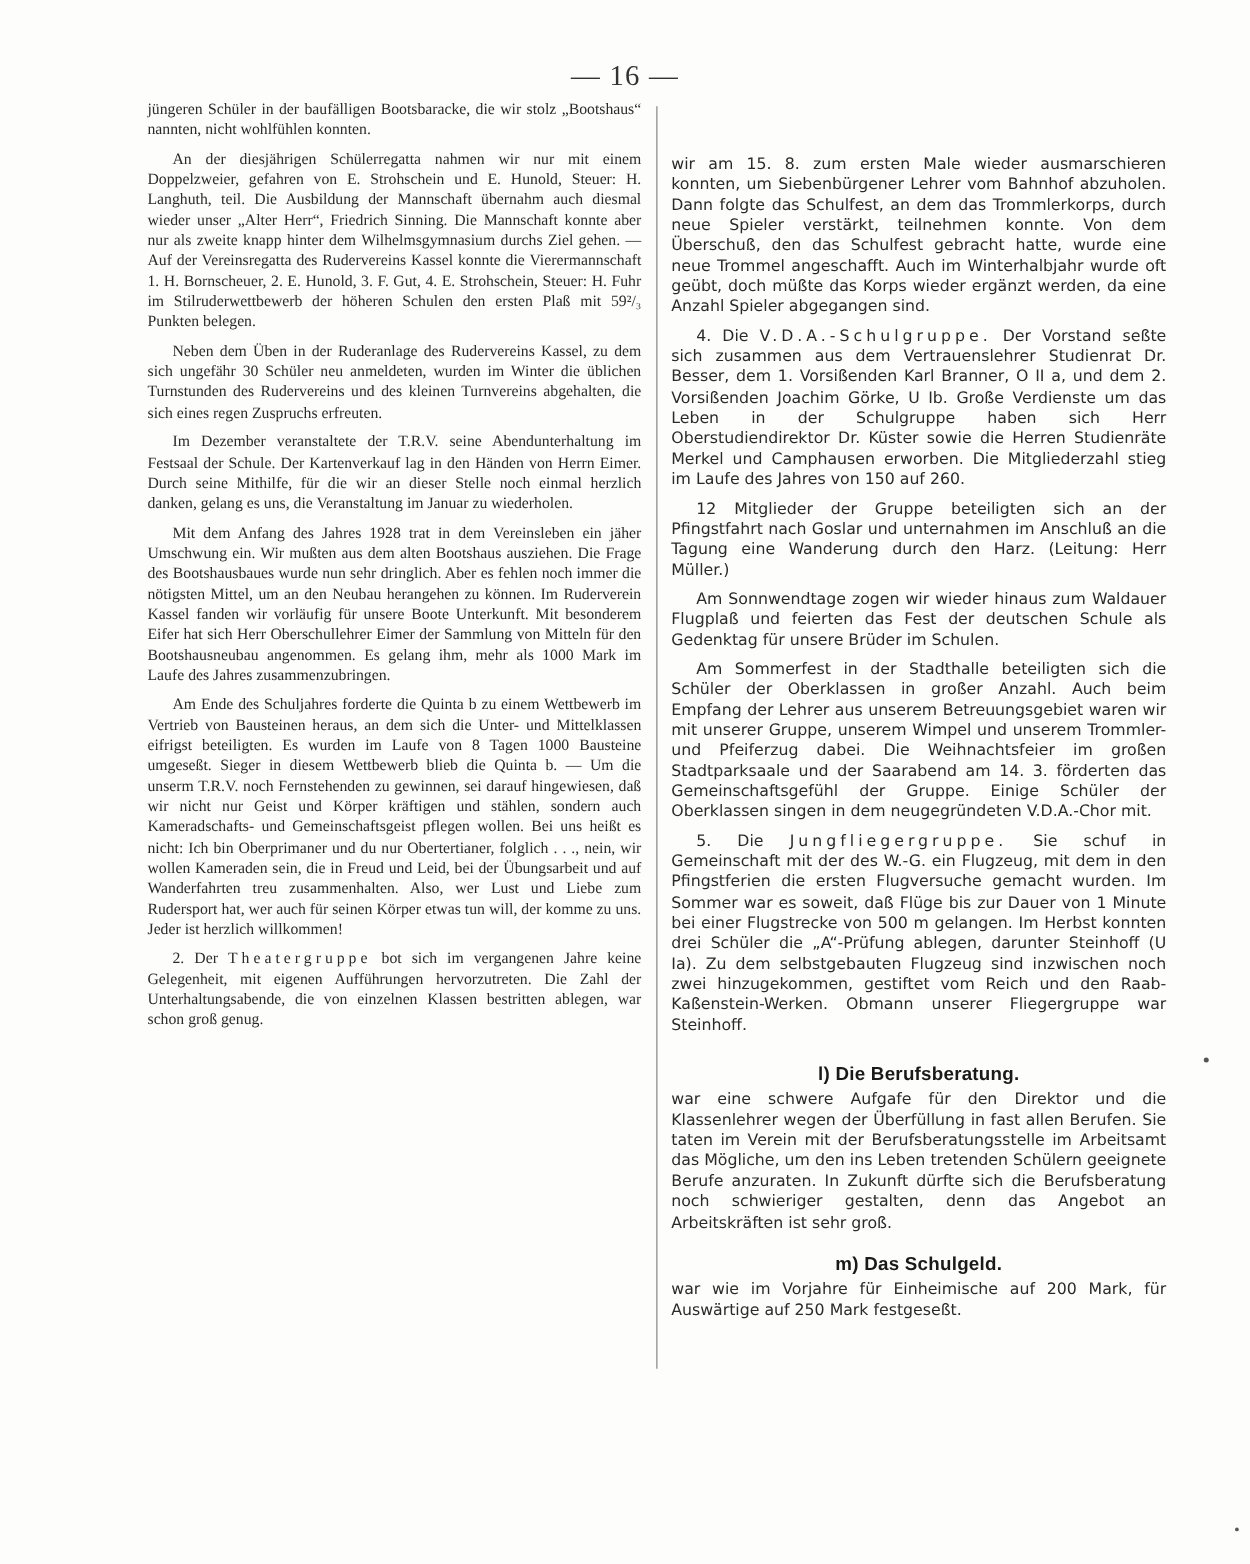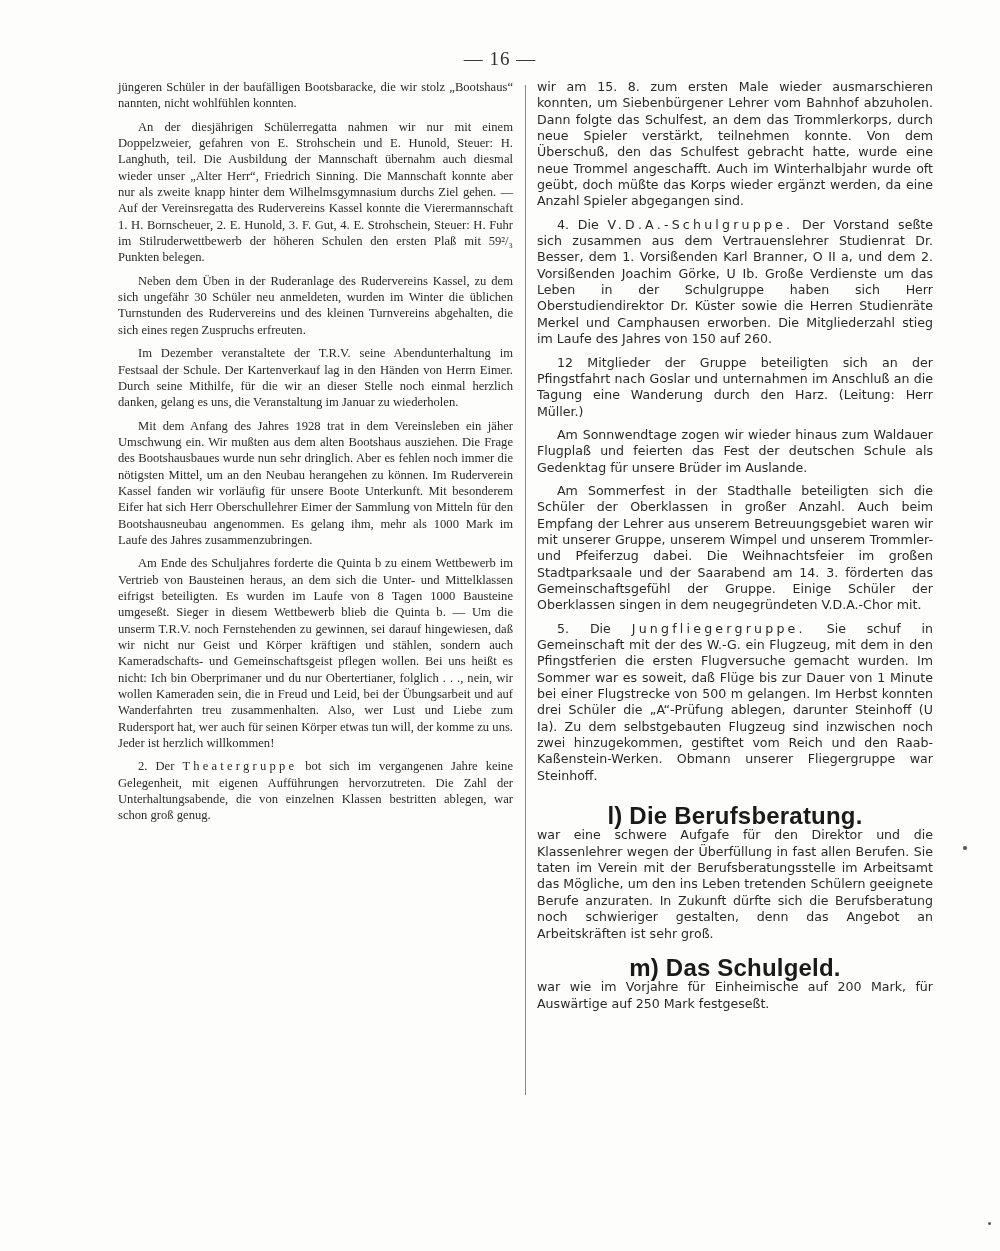--- a/index.html
+++ b/index.html
@@ -12,52 +12,52 @@
       font-family: "DejaVu Sans", sans-serif;
       color: #2a2a2a;
     }
     .page-number {
       position: absolute;
       top: 48px;
       left: 0;
       width: 1000px;
       text-align: center;
       font-family: "Liberation Serif", serif;
-      font-size: 19px;
+      font-size: 23px;
       color: #333;
       letter-spacing: 1px;
     }
     .column {
       position: absolute;
       top: 79px;
       font-size: 12.6px;
       line-height: 16.35px;
       text-align: justify;
       hyphens: manual;
     }
     .col-left { left: 118px; width: 395px; font-family: Liberation Serif, serif; }
-    .col-right { left: 537px; width: 396px; }
+    .col-right { left: 537px; width: 396px; margin-top: 44px; }
     .divider {
       position: absolute;
       left: 525px;
       top: 85px;
       width: 1px;
       height: 1010px;
       background: #8a8a8a;
     }
     p {
       margin: 0 0 7px 0;
       text-indent: 20px;
     }
     p.noindent { text-indent: 0; }
     .spaced { letter-spacing: 3.2px; }
     h2 {
       font-family: "Liberation Sans", sans-serif;
       font-weight: bold;
-      font-size: 24px;
+      font-size: 15px;
       text-align: center;
       margin: 24px 0 3px 0;
       color: #1a1a1a;
       letter-spacing: 0.2px;
     }
     h2.second { margin-top: 18px; }
     .speck {
       position: absolute;
       width: 4px; height: 4px;
       border-radius: 50%;
@@ -78,21 +78,21 @@
   <p>Am Ende des Schuljahres forderte die Quinta b zu einem Wettbewerb im Vertrieb von Bausteinen heraus, an dem sich die Unter- und Mittelklassen eifrigst be­teiligten. Es wurden im Laufe von 8 Tagen 1000 Bau­steine umgeseßt. Sieger in diesem Wettbewerb blieb die Quinta b. — Um die unserm T.R.V. noch Fern­stehenden zu gewinnen, sei darauf hingewiesen, daß wir nicht nur Geist und Körper kräftigen und stählen, sondern auch Kameradschafts- und Gemeinschafts­geist pflegen wollen. Bei uns heißt es nicht: Ich bin Oberprimaner und du nur Obertertianer, folglich . . ., nein, wir wollen Kameraden sein, die in Freud und Leid, bei der Übungsarbeit und auf Wanderfahrten treu zusammenhalten. Also, wer Lust und Liebe zum Rudersport hat, wer auch für seinen Körper etwas tun will, der komme zu uns. Jeder ist herzlich willkommen!</p>
   <p><span>2. Der </span><span class="spaced">Theatergruppe</span><span> bot sich im vergan­genen Jahre keine Gelegenheit, mit eigenen Aufführ­ungen hervorzutreten. Die Zahl der Unterhaltungs­abende, die von einzelnen Klassen bestritten ablegen, war schon groß genug.</span></p>
 </div>
 
 <div class="divider"></div>
 
 <div class="column col-right">
   <p class="noindent">wir am 15. 8. zum ersten Male wieder ausmarschieren konnten, um Siebenbürgener Lehrer vom Bahnhof ab­zuholen. Dann folgte das Schulfest, an dem das Trommlerkorps, durch neue Spieler verstärkt, teil­nehmen konnte. Von dem Überschuß, den das Schul­fest gebracht hatte, wurde eine neue Trommel ange­schafft. Auch im Winterhalbjahr wurde oft geübt, doch müßte das Korps wieder ergänzt werden, da eine Anzahl Spieler abgegangen sind.</p>
   <p><span>4. Die </span><span class="spaced">V.D.A.-Schulgruppe.</span><span> Der Vorstand seßte sich zusammen aus dem Vertrauenslehrer Stu­dienrat Dr. Besser, dem 1. Vorsißenden Karl Branner, O II a, und dem 2. Vorsißenden Joachim Görke, U Ib. Große Verdienste um das Leben in der Schulgruppe haben sich Herr Oberstudiendirektor Dr. Küster sowie die Herren Studienräte Merkel und Camphausen er­worben. Die Mitgliederzahl stieg im Laufe des Jahres von 150 auf 260.</span></p>
   <p>12 Mitglieder der Gruppe beteiligten sich an der Pfingstfahrt nach Goslar und unternahmen im An­schluß an die Tagung eine Wanderung durch den Harz. (Leitung: Herr Müller.)</p>
-  <p>Am Sonnwendtage zogen wir wieder hinaus zum Waldauer Flugplaß und feierten das Fest der deut­schen Schule als Gedenktag für unsere Brüder im Auslande.</p>
+  <p>Am Sonnwendtage zogen wir wieder hinaus zum Waldauer Flugplaß und feierten das Fest der deut­schen Schule als Gedenktag für unsere Brüder im Schulen.</p>
   <p>Am Sommerfest in der Stadthalle beteiligten sich die Schüler der Oberklassen in großer Anzahl. Auch beim Empfang der Lehrer aus unserem Betreuungs­gebiet waren wir mit unserer Gruppe, unserem Wim­pel und unserem Trommler- und Pfeiferzug dabei. Die Weihnachtsfeier im großen Stadtparksaale und der Saarabend am 14. 3. förderten das Gemeinschafts­gefühl der Gruppe. Einige Schüler der Oberklassen singen in dem neugegründeten V.D.A.-Chor mit.</p>
   <p><span>5. Die </span><span class="spaced">Jungfliegergruppe.</span><span> Sie schuf in Gemeinschaft mit der des W.-G. ein Flugzeug, mit dem in den Pfingstferien die ersten Flugversuche ge­macht wurden. Im Sommer war es soweit, daß Flüge bis zur Dauer von 1 Minute bei einer Flugstrecke von 500 m gelangen. Im Herbst konnten drei Schüler die „A“-Prüfung ablegen, darunter Steinhoff (U Ia). Zu dem selbstgebauten Flugzeug sind inzwischen noch zwei hinzugekommen, gestiftet vom Reich und den Raab-Kaßenstein-Werken. Obmann unserer Flieger­gruppe war Steinhoff.</span></p>
   <h2>l) Die Berufsberatung.</h2>
   <p class="noindent">war eine schwere Aufgafe für den Direktor und die Klassenlehrer wegen der Überfüllung in fast allen Berufen. Sie taten im Verein mit der Berufsberatungs­stelle im Arbeitsamt das Mögliche, um den ins Leben tretenden Schülern geeignete Berufe anzuraten. In Zukunft dürfte sich die Berufsberatung noch schwie­riger gestalten, denn das Angebot an Arbeitskräften ist sehr groß.</p>
   <h2 class="second">m) Das Schulgeld.</h2>
   <p class="noindent">war wie im Vorjahre für Einheimische auf 200 Mark, für Auswärtige auf 250 Mark festgeseßt.</p>
 </div>
 
 <div class="speck" style="left:963px; top:846px;"></div>
 <div class="speck" style="left:988px; top:1222px; width:3px; height:3px;"></div>

